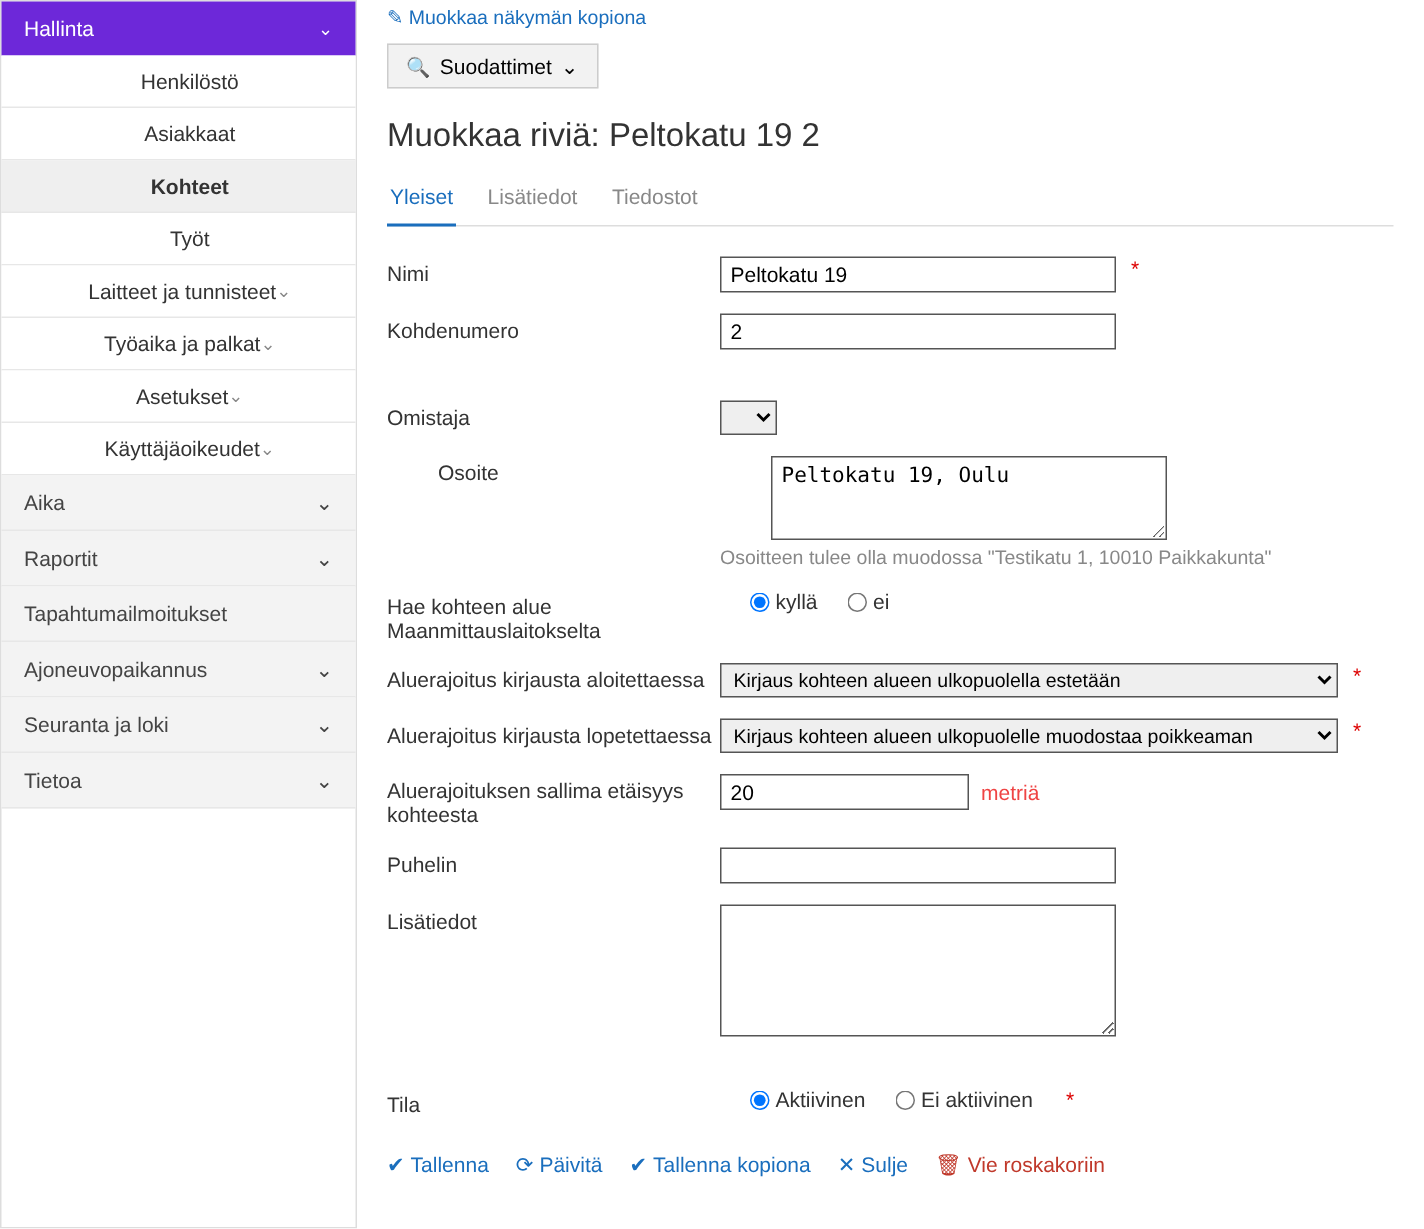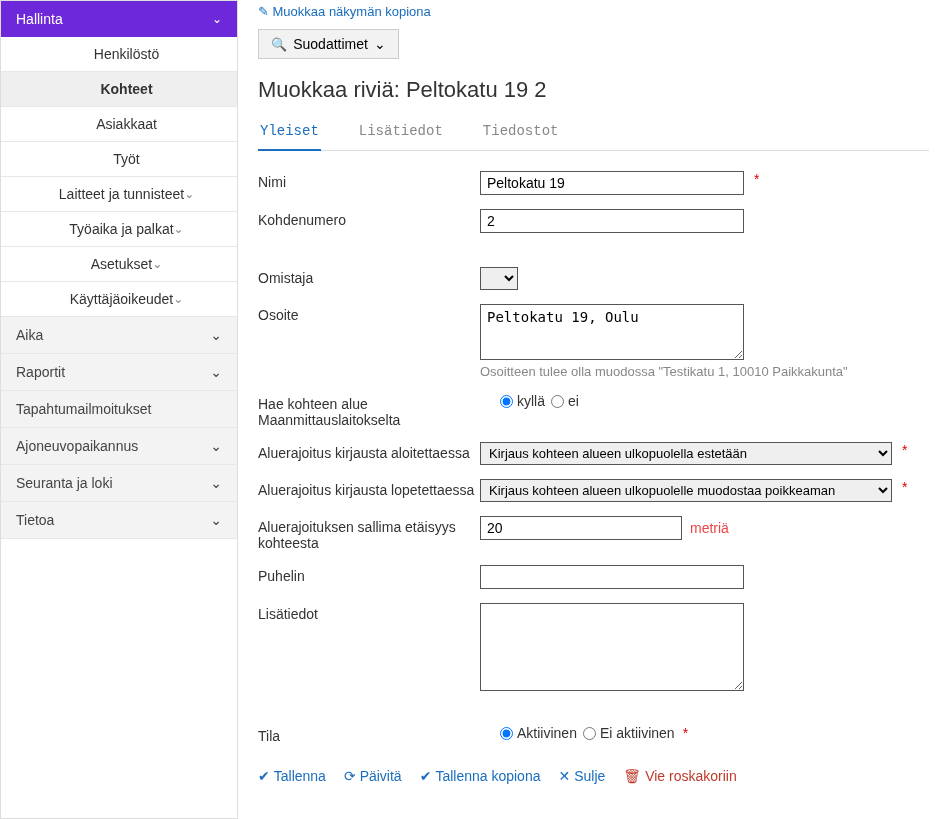--- a/index.html
+++ b/index.html
@@ -11,59 +11,59 @@
     .sidebar-item { padding: 9px 15px 9px 30px; border-bottom: 1px solid #e7e7e7; display: flex; justify-content: center; align-items: center; cursor: pointer; background: #fff; color: #333; }
     .sidebar-item.active { background: #efefef; font-weight: 600; }
     .sidebar-item .chevron { color: #888; font-size: 12px; }
     .sidebar-group { padding: 10px 15px; border-bottom: 1px solid #e7e7e7; display: flex; justify-content: space-between; cursor: pointer; background: #f3f3f3; color: #444; }
     .main { flex: 1; padding: 0 20px 20px 20px; overflow-y: auto; }
     .top-link { color: #1a6ebd; font-size: 13px; padding: 4px 0 10px 0; }
     .top-link::before { content: "✎ "; }
     .filter-btn { border: 1px solid #ccc; background: #f2f2f2; padding: 6px 12px; font-size: 14px; cursor: pointer; display: inline-flex; align-items: center; gap: 6px; }
     .filter-btn .search-ico { font-size: 13px; }
     .page-title { font-size: 22px; font-weight: 400; color: #333; margin: 18px 0 14px 0; }
-    .tabs { display: flex; gap: 36px; border-bottom: 1px solid #ddd; margin-bottom: 20px; font-family: Liberation Mono, monospace; }
+    .tabs { display: flex; gap: 19px; border-bottom: 1px solid #ddd; margin-bottom: 20px; }
     .tab { padding: 6px 2px 10px 2px; cursor: pointer; color: #888; }
     .tab.active { color: #1a6ebd; border-bottom: 2px solid #1a6ebd; margin-bottom: -1px; }
     .form-row { display: flex; align-items: flex-start; margin-bottom: 14px; }
     .form-label { width: 222px; color: #333; padding-top: 3px; font-size: 14px; }
     .form-field { flex: 1; display: flex; align-items: flex-start; gap: 8px; }
     .text-input { width: 264px; padding: 3px 6px; border: 1px solid #555; font-size: 14px; font-family: inherit; }
-    .num-input { width: 202px; padding: 3px 6px; border: 1px solid #555; font-size: 14px; }
+    .num-input { width: 166px; padding: 3px 6px; border: 1px solid #555; font-size: 14px; }
     .textarea { width: 264px; height: 56px; padding: 4px 6px; border: 1px solid #555; font-family: monospace; font-size: 14px; resize: both; }
     .textarea-lg { width: 264px; height: 88px; padding: 4px 6px; border: 1px solid #555; font-family: inherit; font-size: 14px; resize: both; }
     .select-sm { width: 38px; padding: 2px; border: 1px solid #555; }
     .select-lg { width: 412px; padding: 2px 4px; border: 1px solid #555; font-size: 13px; }
     .hint { color: #888; font-size: 13px; margin-top: 4px; margin-bottom: 14px; padding-left: 222px; }
     .req { color: #d00; font-size: 14px; margin-left: 2px; }
-    .radio-group { display: flex; align-items: center; gap: 6px; padding-left: 20px; }
+    .radio-group { display: flex; align-items: center; gap: 20px; padding-left: 20px; }
     .radio-group label { display: flex; align-items: center; gap: 4px; font-size: 14px; }
     .unit { color: #ef4444; padding-top: 4px; }
     .actions { display: flex; gap: 18px; padding-top: 10px; flex-wrap: wrap; }
     .action-link { color: #1a6ebd; cursor: pointer; font-size: 14px; display: inline-flex; align-items: center; gap: 4px; }
     .action-link.danger { color: #c0392b; }
     .spacer { height: 20px; }
   </style>
 </head>
 <body>
 
 <div class="container">
   <div class="sidebar">
     <div class="sidebar-header">
       <span>Hallinta</span>
       <span class="chevron">⌄</span>
     </div>
     <div class="sidebar-item">
       <span>Henkilöstö</span>
     </div>
+    <div class="sidebar-item">
+      <span>Asiakkaat</span>
+    </div>
     <div class="sidebar-item active">
       <span>Kohteet</span>
-    </div>
-    <div class="sidebar-item">
-      <span>Asiakkaat</span>
     </div>
     <div class="sidebar-item">
       <span>Työt</span>
     </div>
     <div class="sidebar-item">
       <span>Laitteet ja tunnisteet</span>
       <span class="chevron">⌄</span>
     </div>
     <div class="sidebar-item">
       <span>Työaika ja palkat</span>
@@ -136,21 +136,21 @@
 
     <div class="spacer"></div>
 
     <div class="form-row">
       <div class="form-label">Omistaja</div>
       <div class="form-field">
         <select class="select-sm"><option></option></select>
       </div>
     </div>
 
-    <div class="form-row" style="margin-bottom:4px;">
+    <div class="form-row" style="margin-bottom:4px;margin-left:34px;">
       <div class="form-label">Osoite</div>
       <div class="form-field">
         <textarea class="textarea" style="">Peltokatu 19, Oulu</textarea>
       </div>
     </div>
     <div class="hint">Osoitteen tulee olla muodossa "Testikatu 1, 10010 Paikkakunta"</div>
 
     <div class="form-row">
       <div class="form-label">Hae kohteen alue Maanmittauslaitokselta</div>
       <div class="form-field radio-group">

